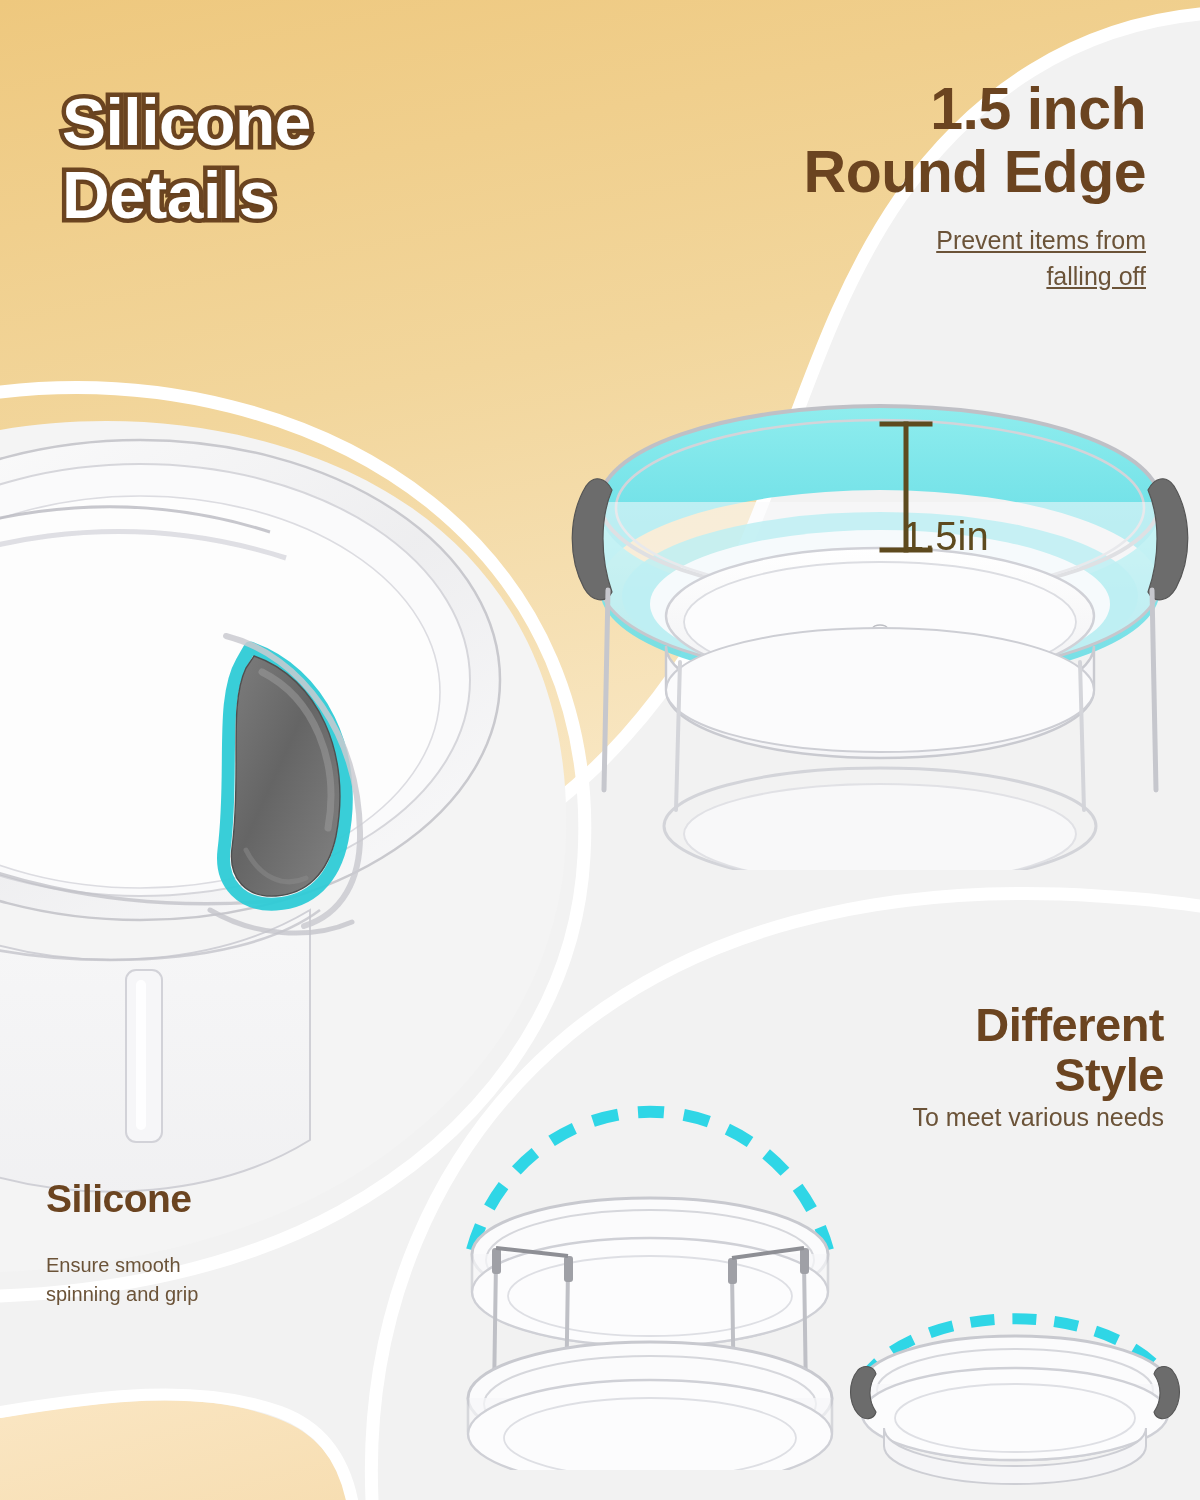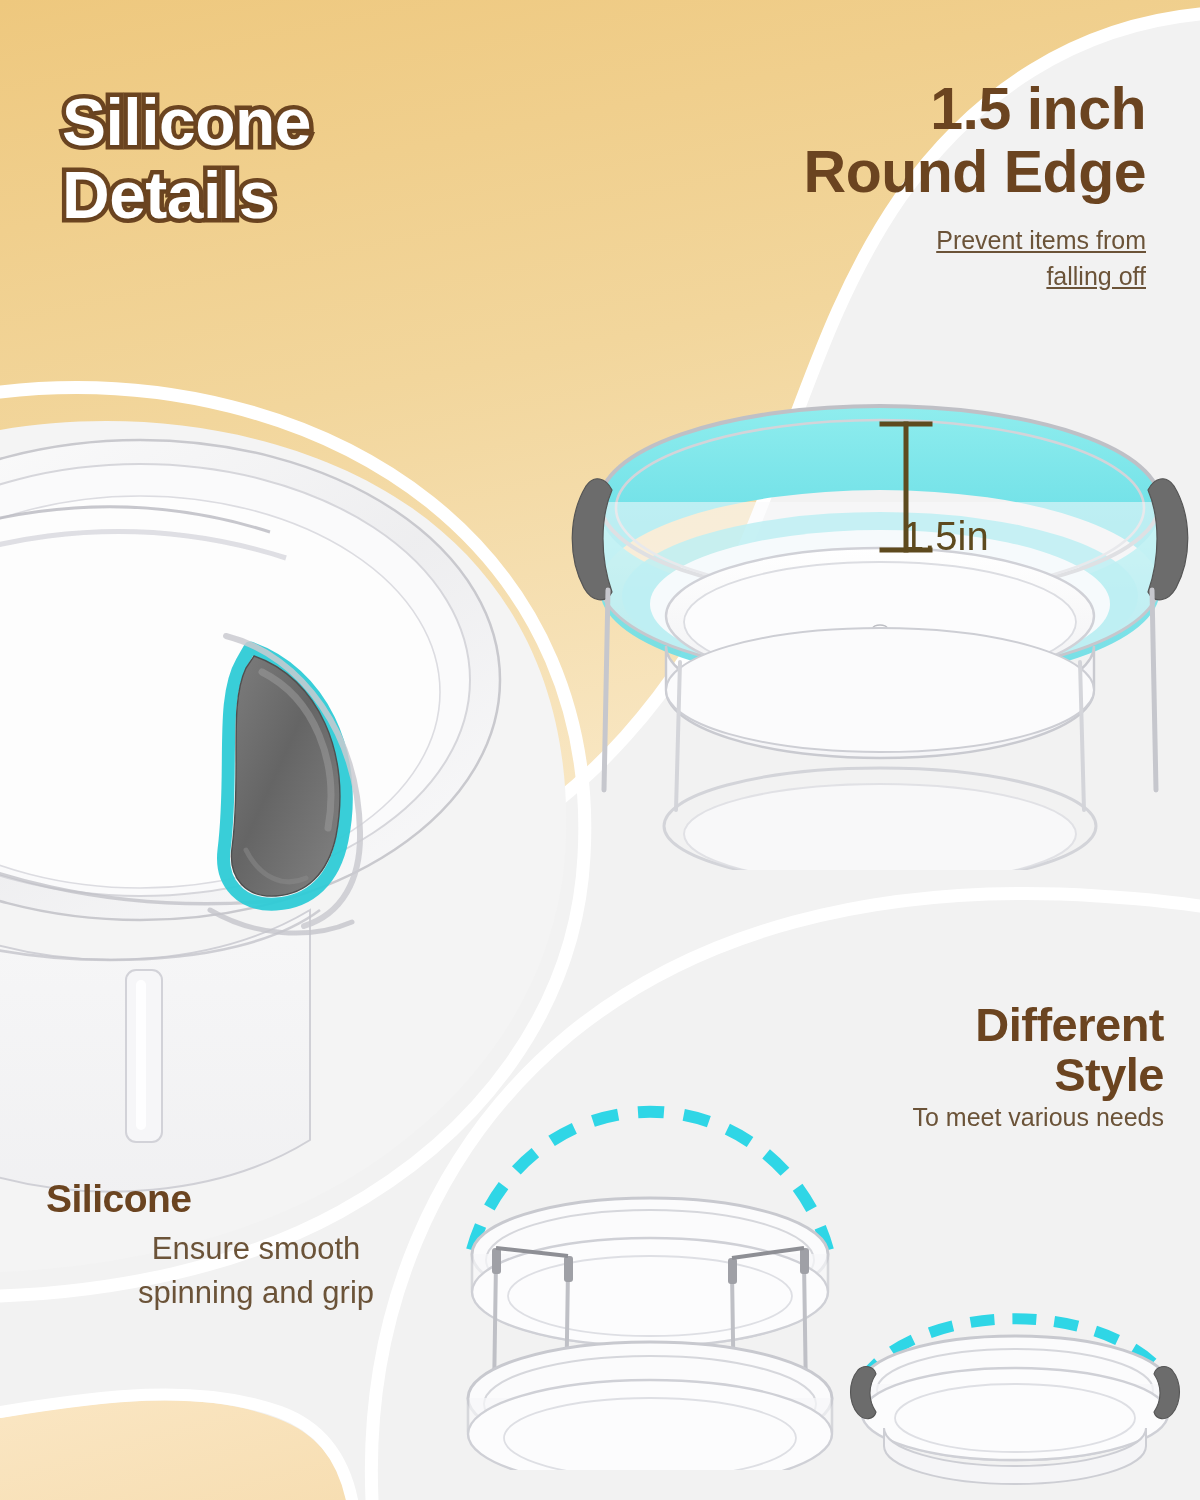--- a/index.html
+++ b/index.html
@@ -37,21 +37,21 @@
   }
 
   
   #f-round{position:absolute;right:54px;top:78px;width:420px;text-align:right;}
   #f-round .feat-title{font-size:59px;}
   #f-round .feat-sub{font-size:25px;margin-top:20px;text-decoration:underline;}
 
   
   #f-handle{position:absolute;left:46px;top:1178px;width:420px;text-align:left;}
   #f-handle .feat-title{font-size:39px;}
-  #f-handle .feat-sub{font-size:31px;margin-top:8px;text-align:center;}
+  #f-handle .feat-sub{font-size:20px;margin-top:32px;}
 
   
   #f-style{position:absolute;right:36px;top:1000px;width:400px;text-align:right;}
   #f-style .feat-title{font-size:47px;}
   #f-style .feat-sub{font-size:25px;}
 
   
   #dim{position:absolute;left:876px;top:418px;width:120px;height:140px;}
   #dim .dim-label{
     position:absolute;left:26px;top:56px;

